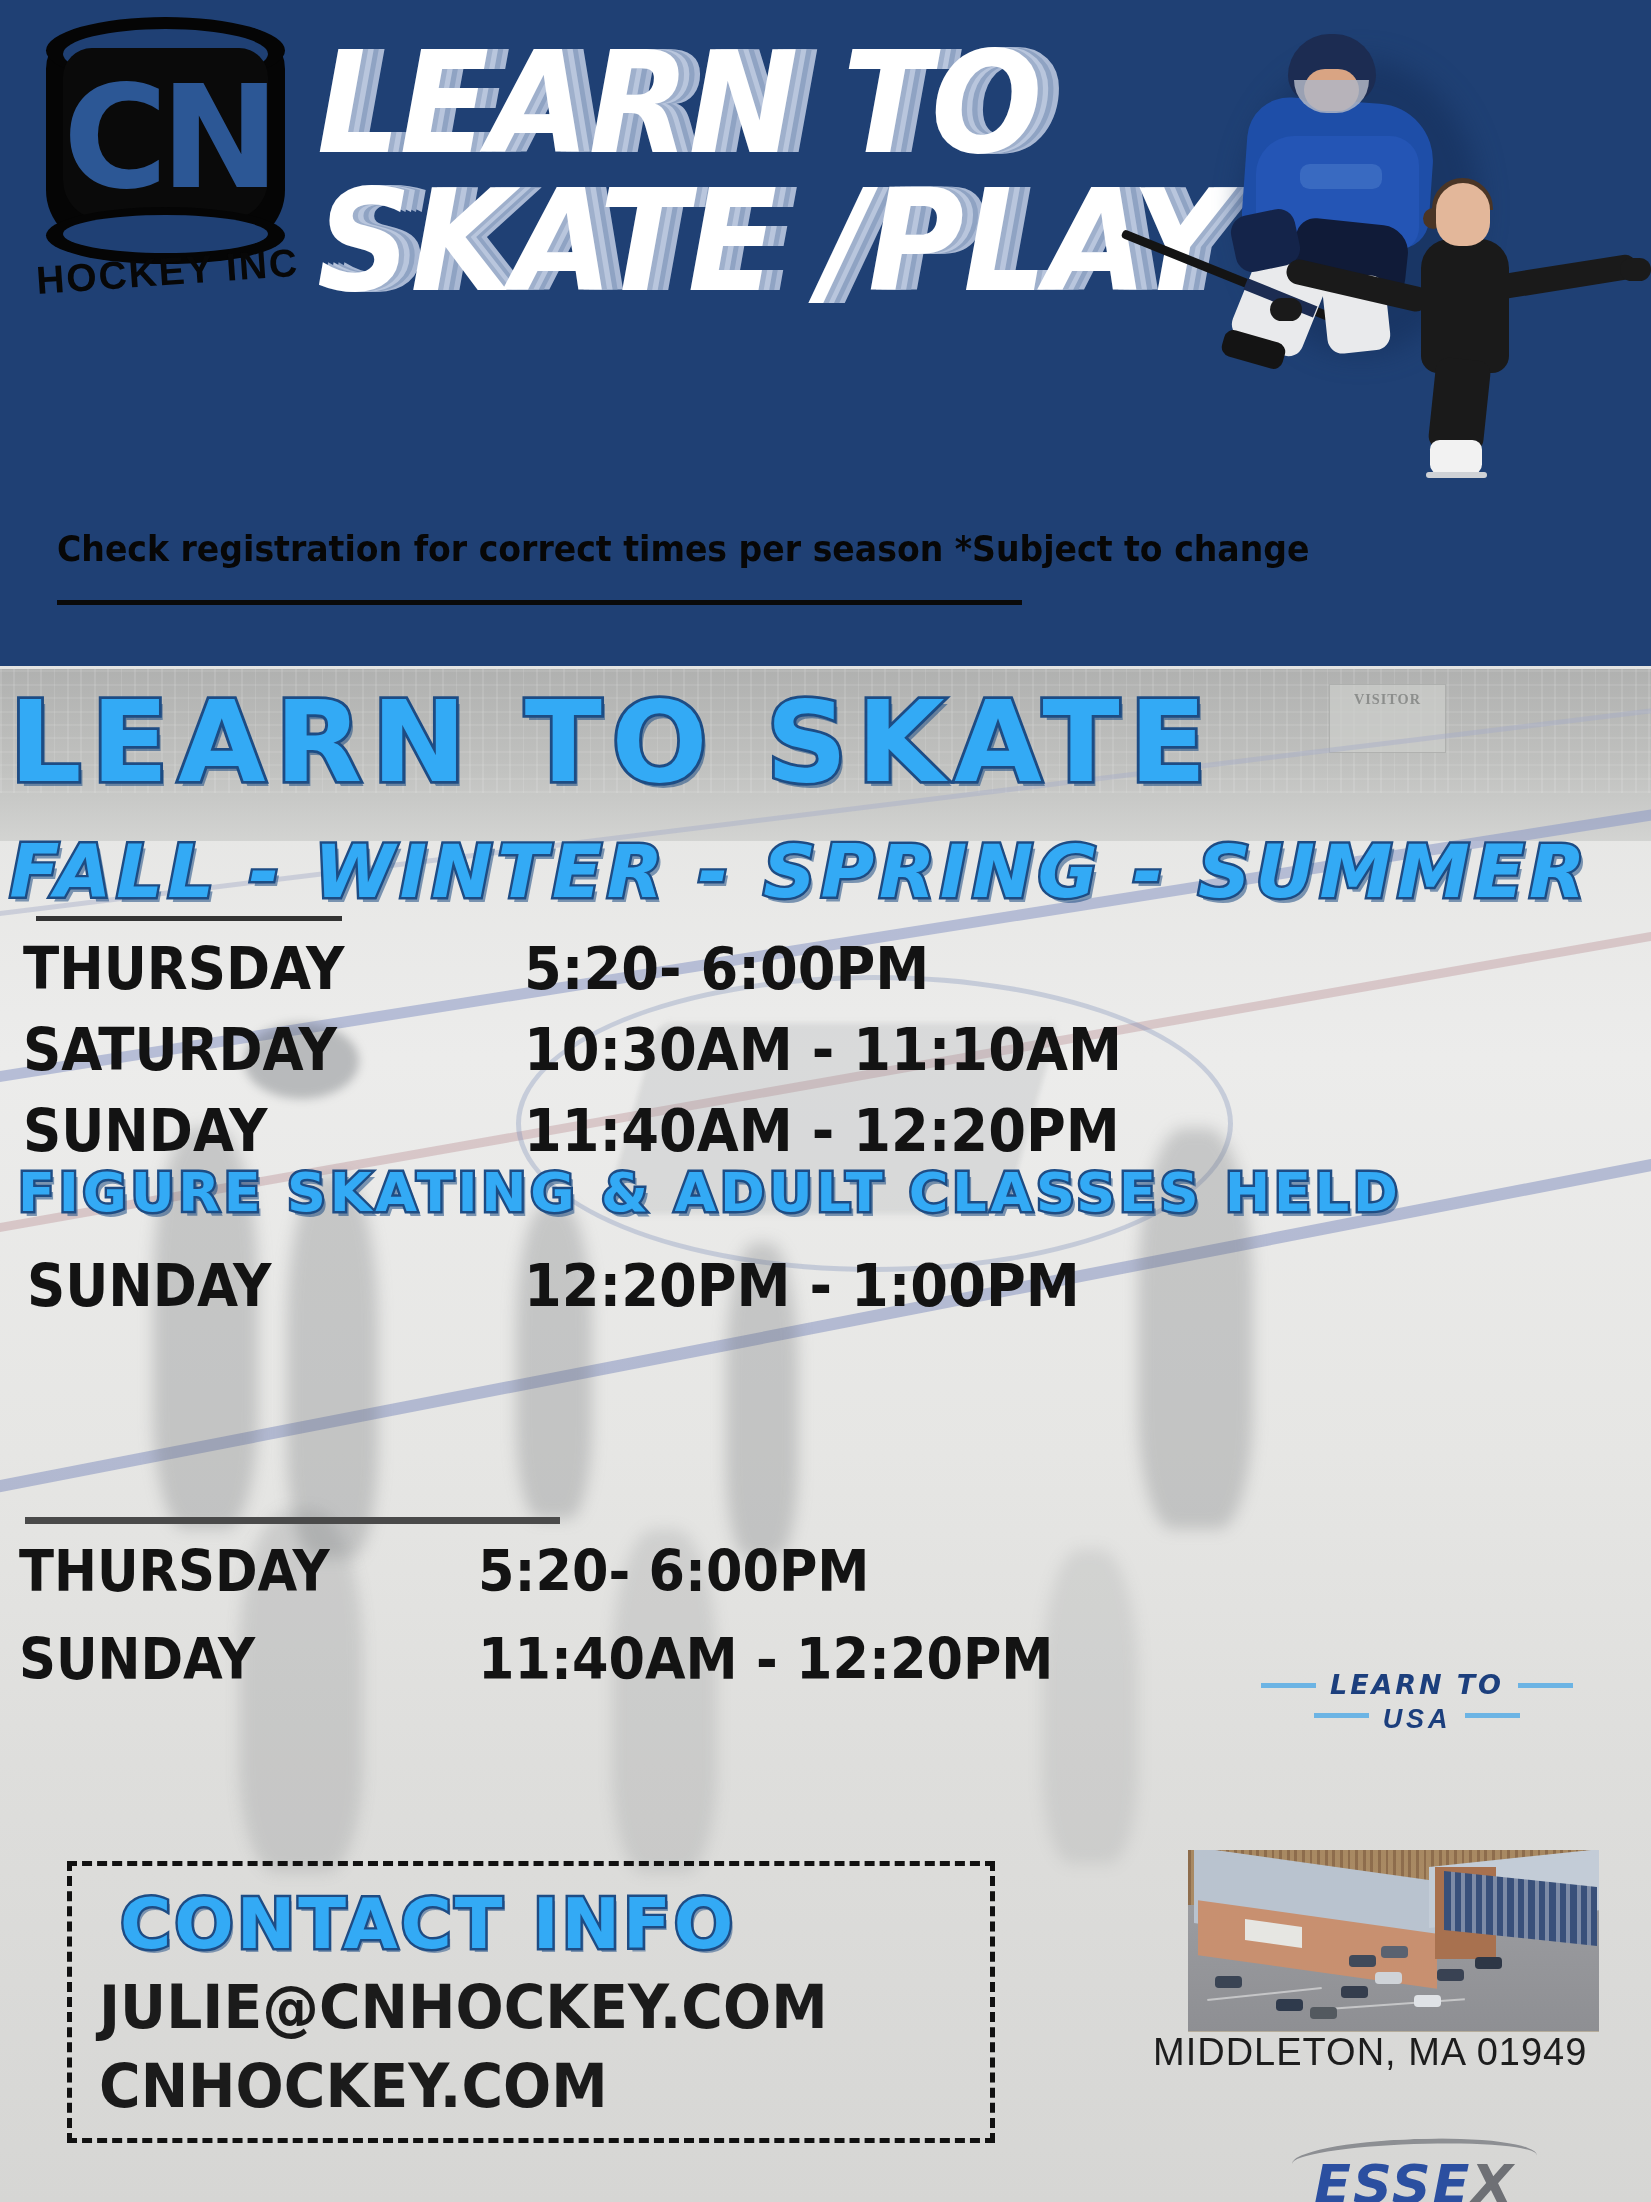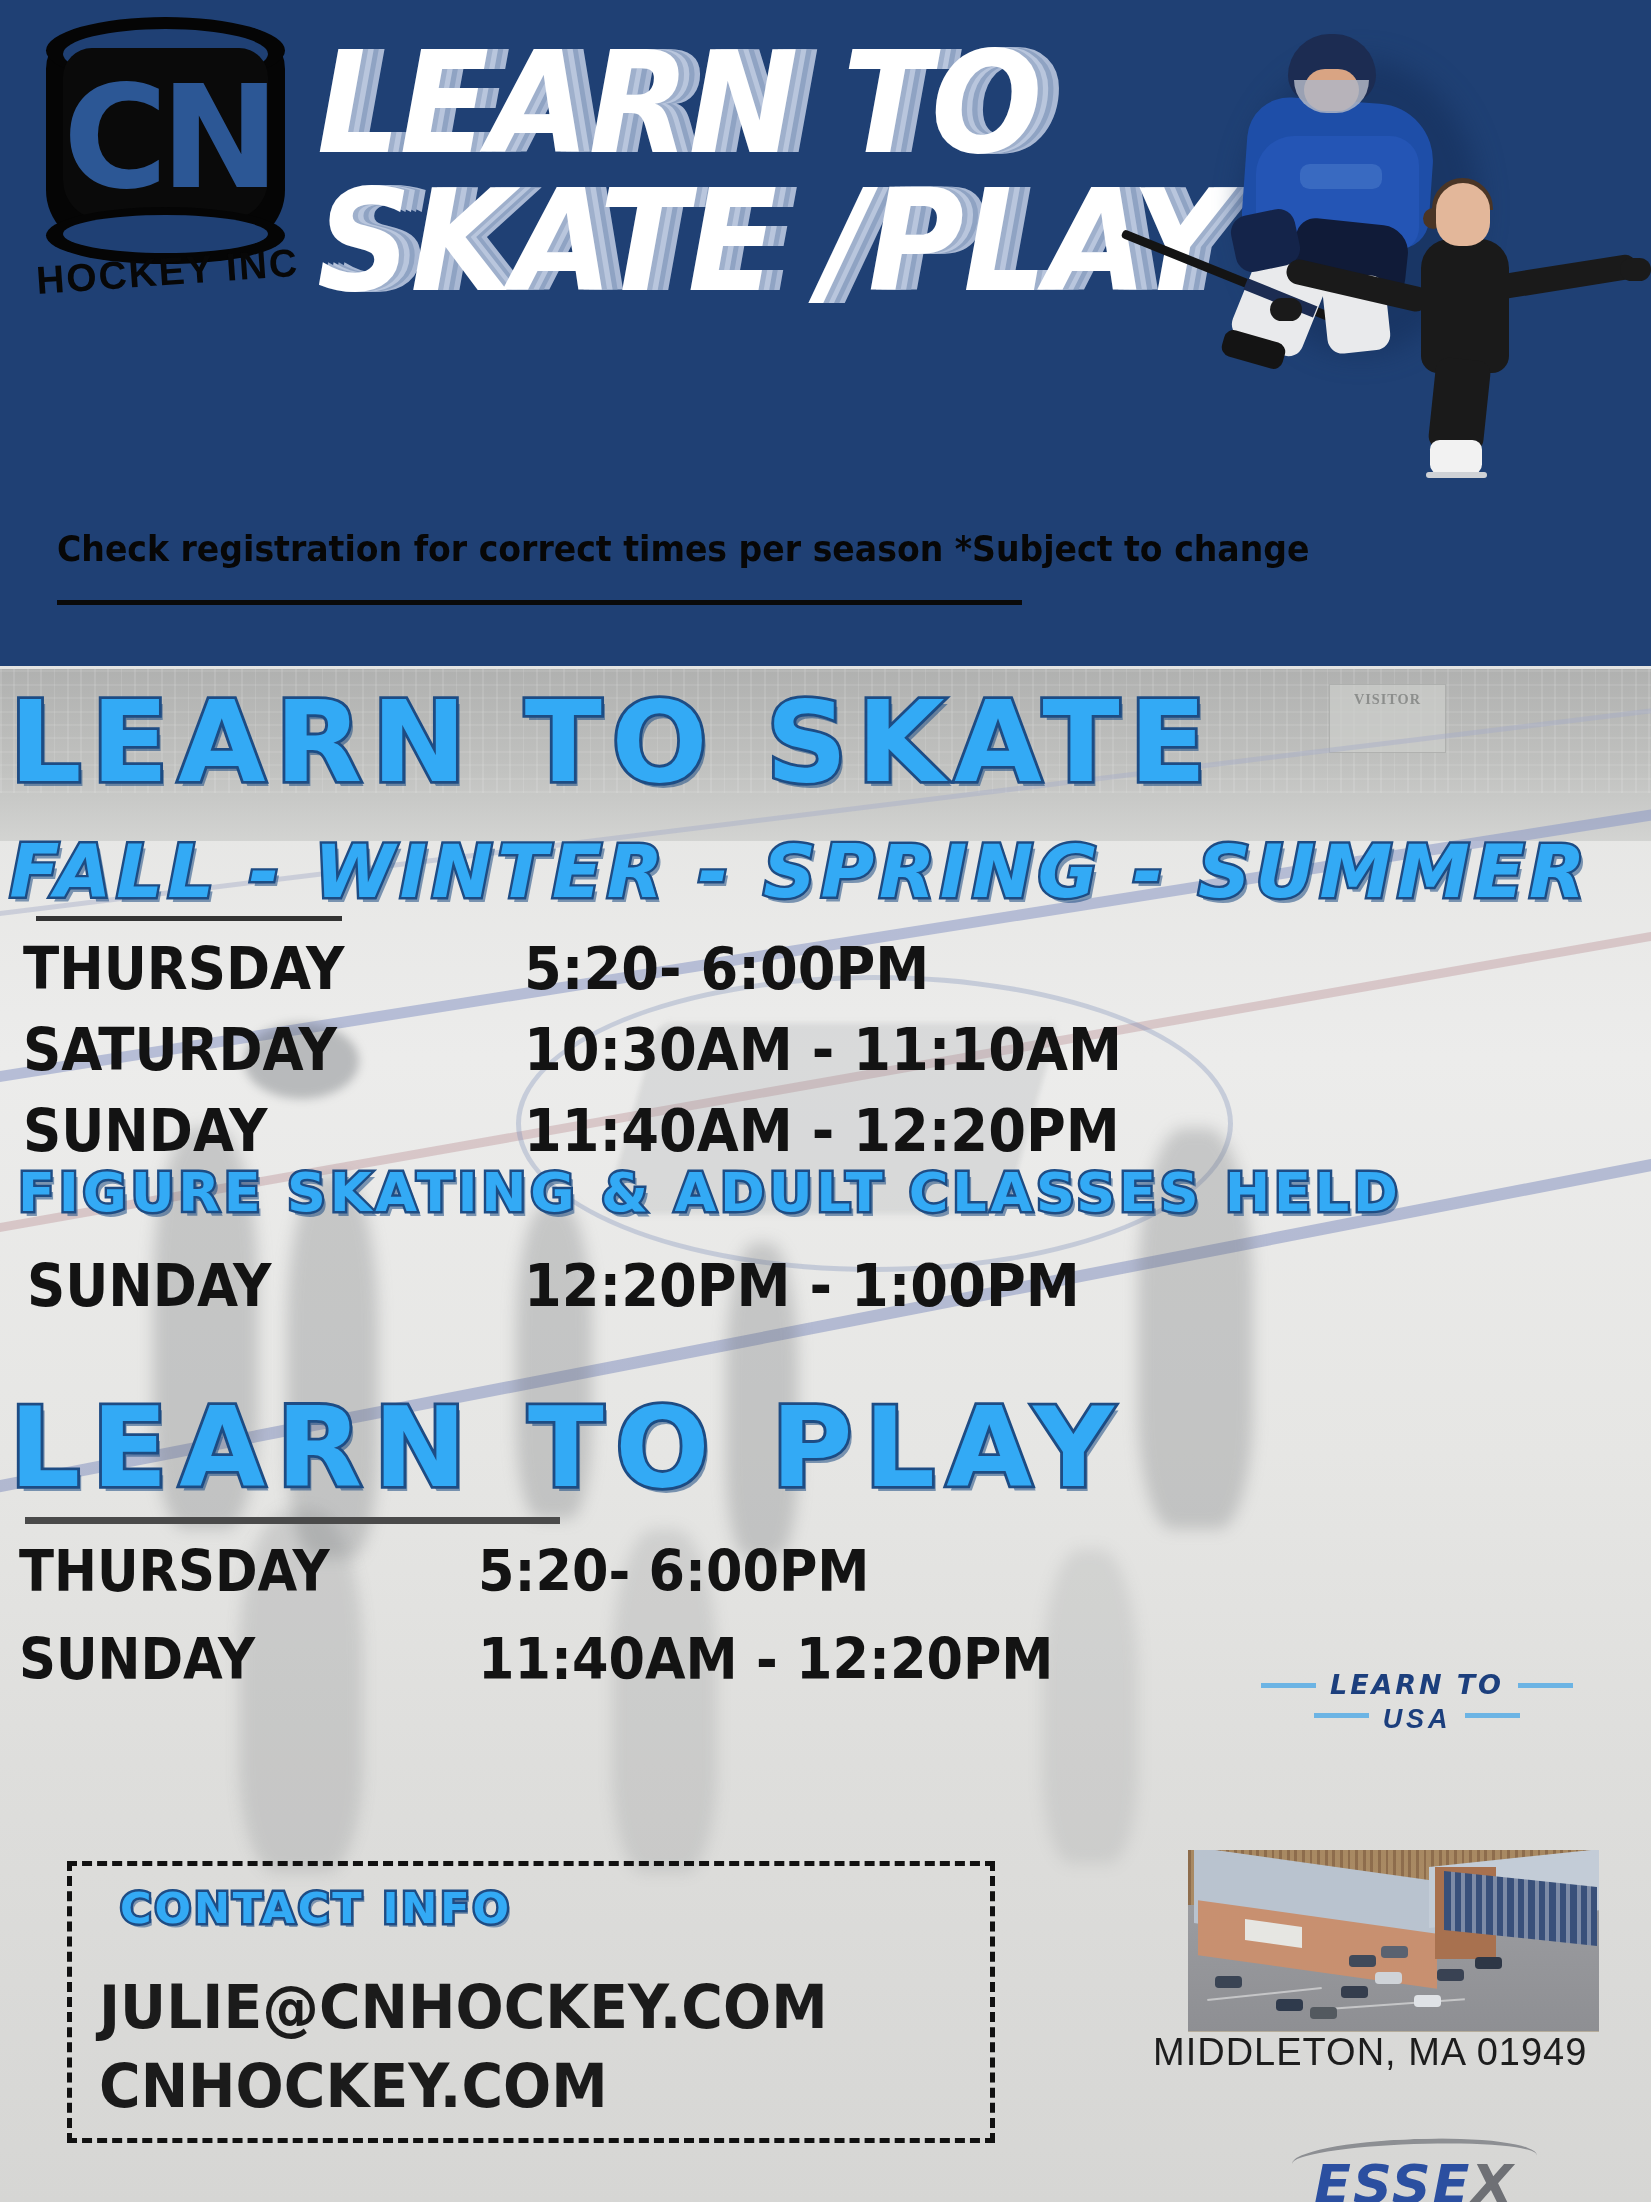--- a/index.html
+++ b/index.html
@@ -205,21 +205,21 @@
   .playlist .stime{left:478px;font-size:57px;}
 
   
   .contact{
     position:absolute;left:67px;top:1195px;width:918px;height:272px;
     border:5.7px dashed #111;
   }
   .contact-title{
     position:absolute;left:48px;top:17px;
     font-family:"DejaVu Sans", sans-serif;font-weight:bold;
-    font-size:43px;color:#33aaf5;-webkit-text-stroke:4.8px #1e4c84;
+    font-size:70px;color:#33aaf5;-webkit-text-stroke:4.8px #1e4c84;
     paint-order:stroke fill;letter-spacing:2.9px;white-space:nowrap;
     text-shadow:2.9px 3.8px 0 rgba(30,76,132,.5);
   }
   .contact-line{
     position:absolute;left:27px;
     font-family:"DejaVu Sans", sans-serif;font-weight:bold;
     font-size:61px;color:#1b1b1b;white-space:nowrap;
     transform:scaleX(.93);transform-origin:0 0;
   }
   .cl1{top:105px;}
@@ -380,21 +380,20 @@
     </div>
 
     <div class="hdg-blue h-fig">FIGURE SKATING &amp; ADULT CLASSES HELD</div>
     <div class="figrow">
       <div class="srow">
         <div class="sday">SUNDAY</div>
         <div class="stime">12:20PM - 1:00PM</div>
       </div>
     </div>
 
-    <div class="hdg-blue h-ltp">LEARN TO PLAY</div>
     <div class="rule-b"></div>
     <div class="playlist">
       <div class="srow">
         <div class="sday">THURSDAY</div>
         <div class="stime">5:20- 6:00PM</div>
       </div>
       <div class="srow">
         <div class="sday">SUNDAY</div>
         <div class="stime">11:40AM - 12:20PM</div>
       </div>

